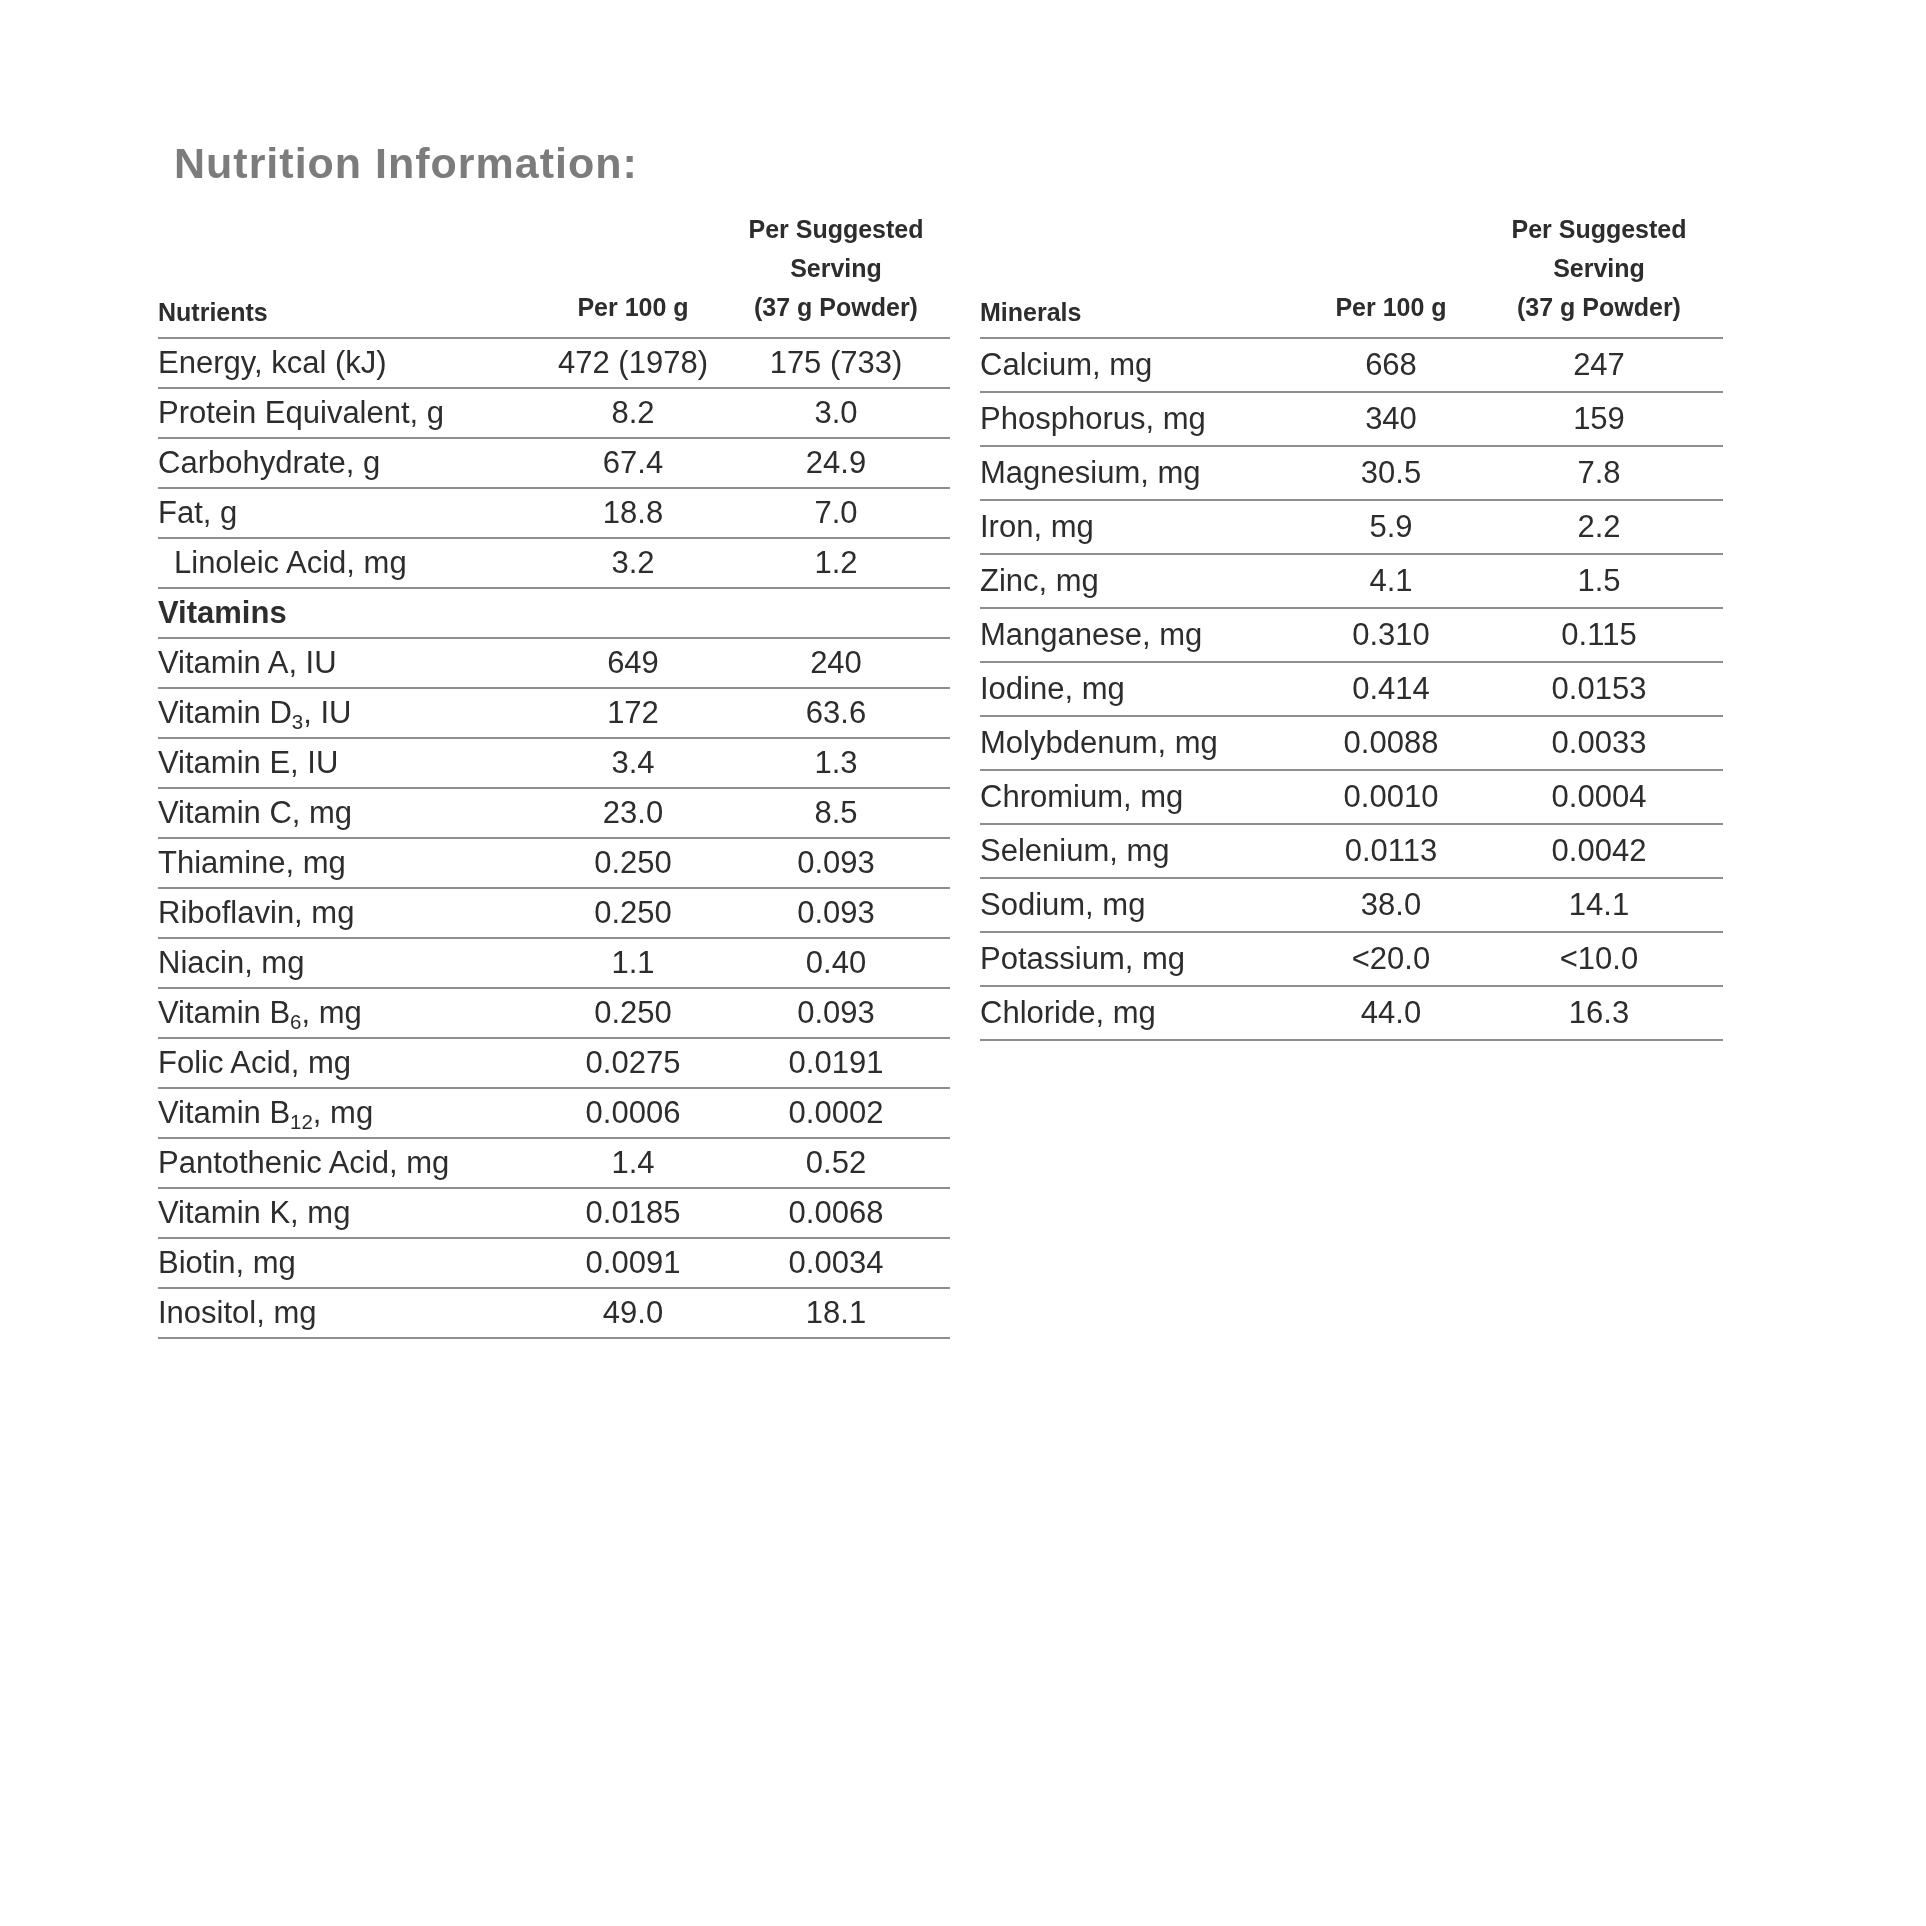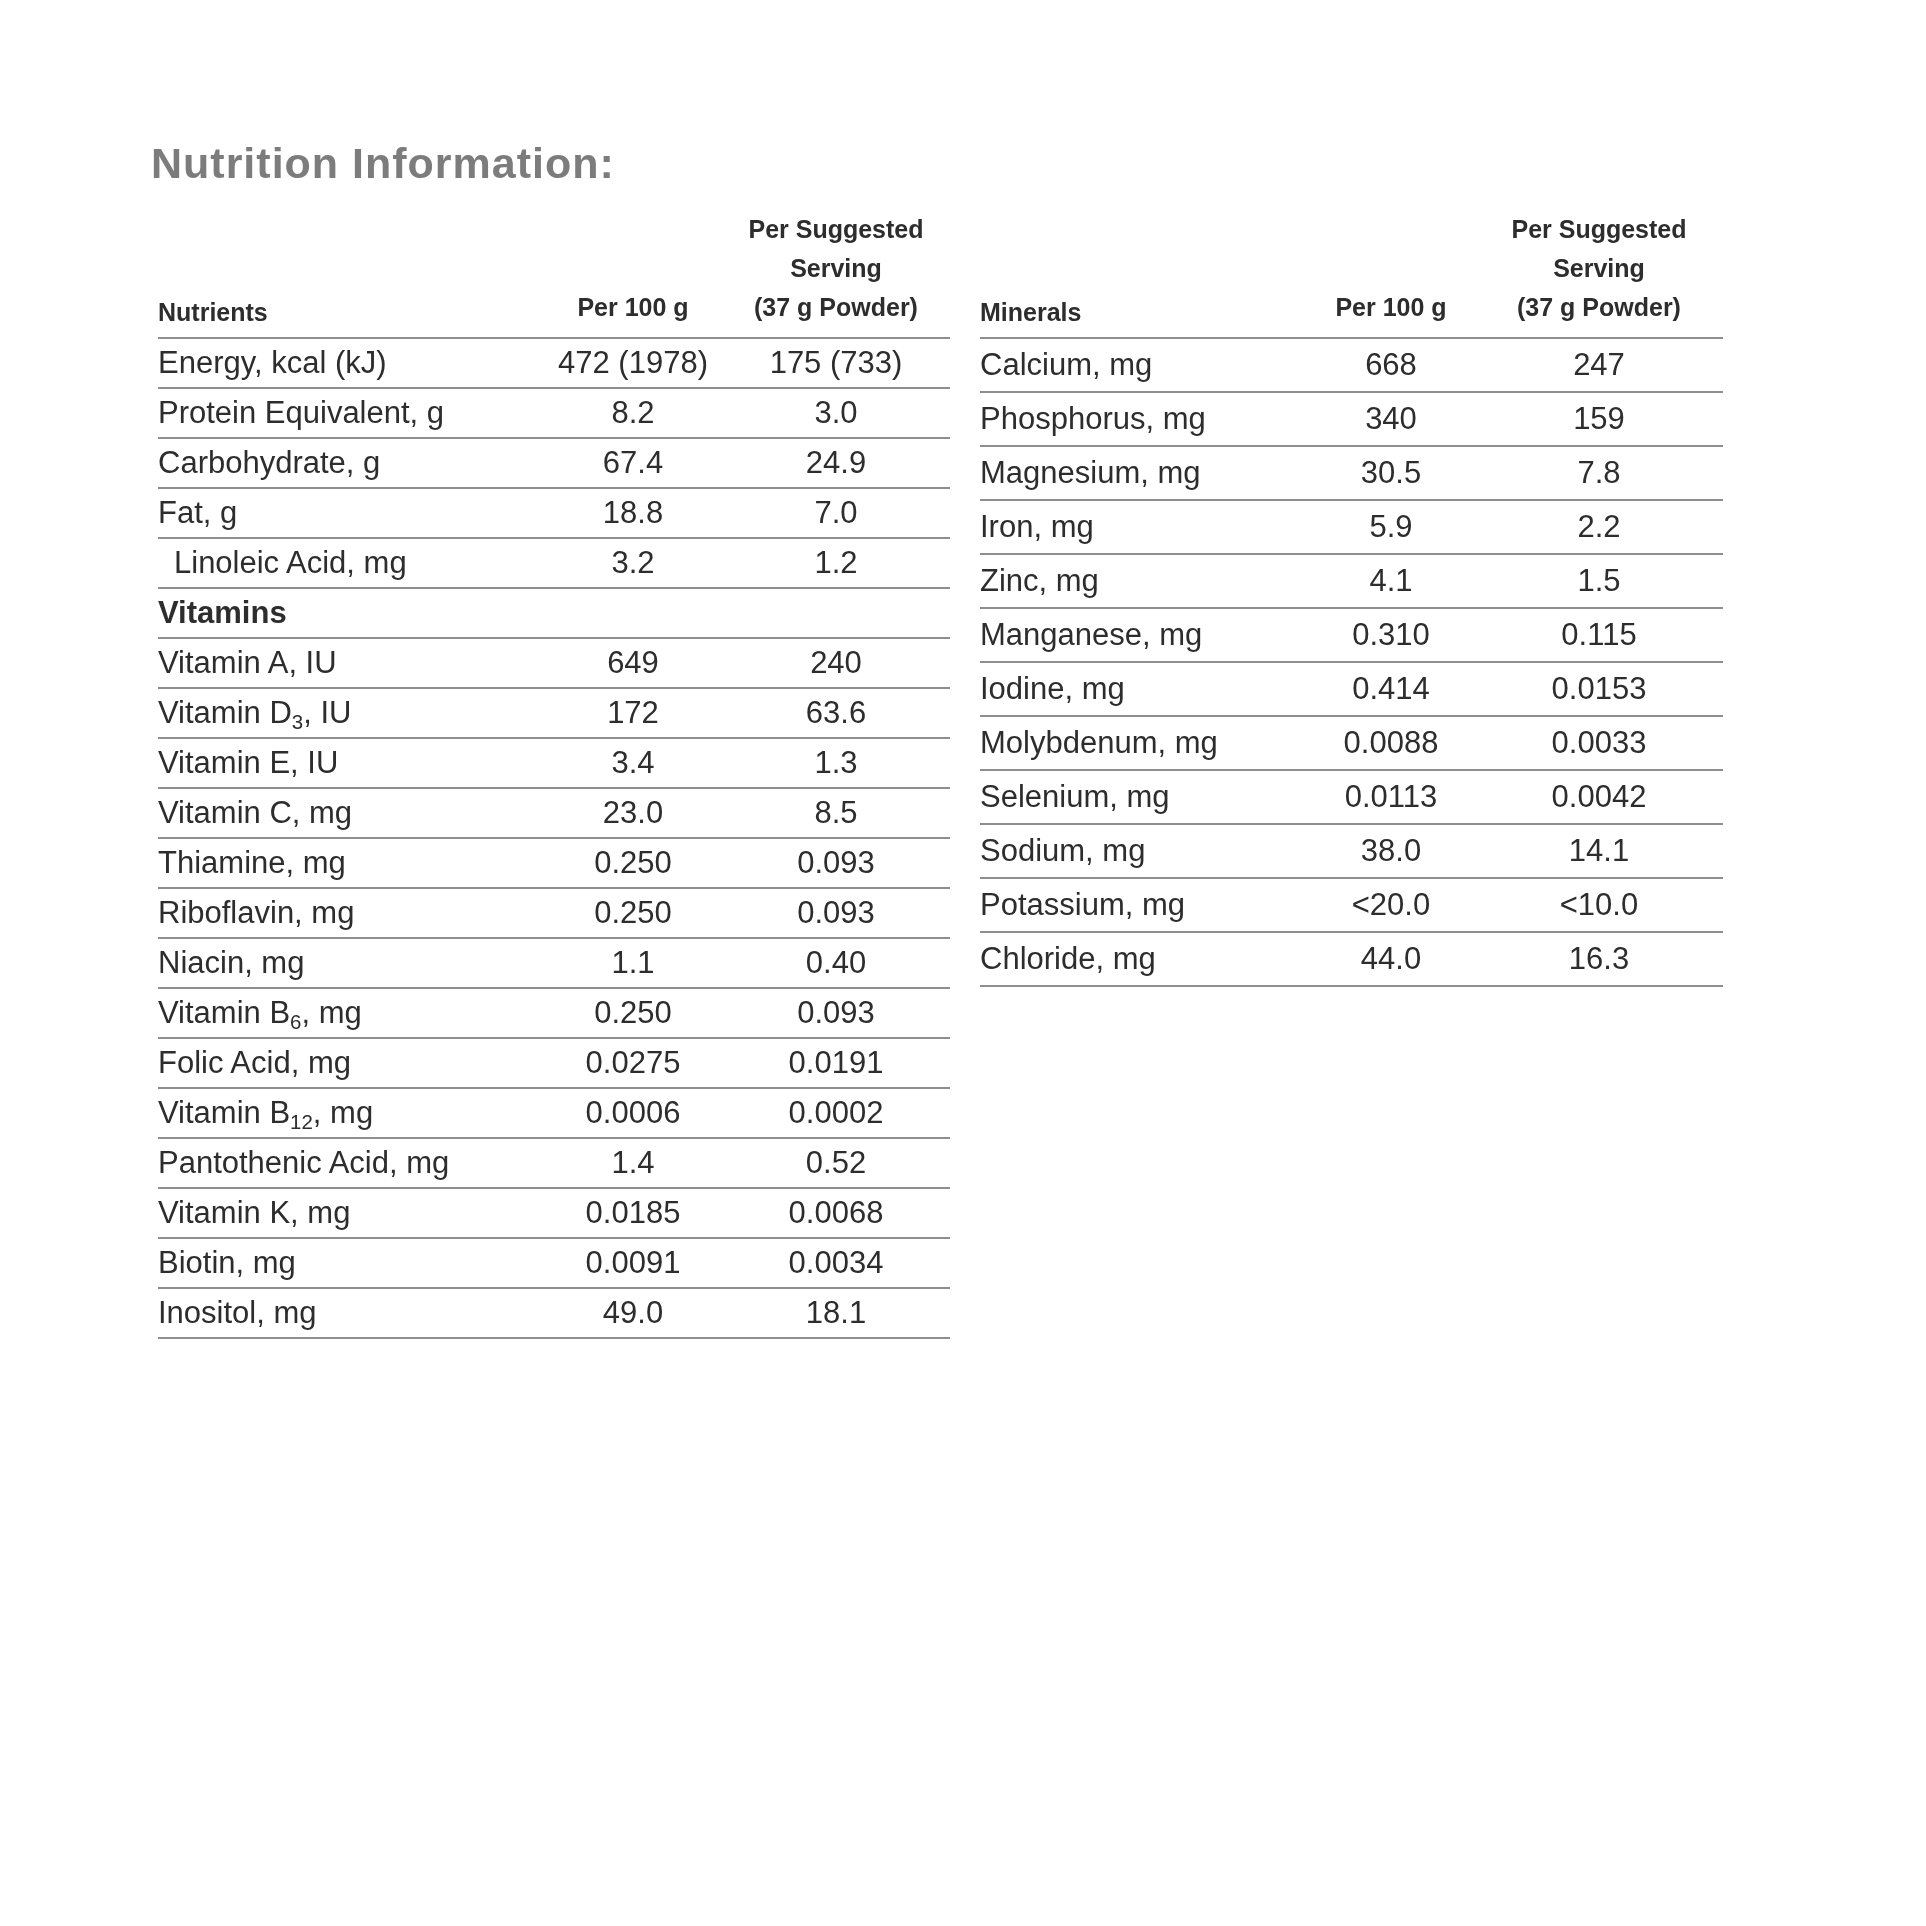--- a/index.html
+++ b/index.html
@@ -11,21 +11,21 @@
     position: relative;
     width: 1927px;
     height: 1927px;
     background: var(--bg, #ffffff);
     font-family: "Liberation Sans", sans-serif;
     color: var(--text, #2d2d2d);
     overflow: hidden;
   }
   .title {
     position: absolute;
-    left: 151px;
+    left: 174px;
     top: 139px;
     margin: 0;
     font-size: 43px;
     font-weight: 700;
     letter-spacing: 1px;
     color: var(--title, #7c7c7c);
   }
   table.ntable {
     position: absolute;
     top: 210px;
@@ -247,20 +247,25 @@
           <td class="label-cell">Iodine, mg</td>
           <td class="num-cell">0.414</td>
           <td class="num-cell">0.0153</td>
         </tr>
         <tr>
           <td class="label-cell">Molybdenum, mg</td>
           <td class="num-cell">0.0088</td>
           <td class="num-cell">0.0033</td>
         </tr>
         <tr>
+          <td class="label-cell">Chromium, mg</td>
+          <td class="num-cell">0.0010</td>
+          <td class="num-cell">0.0004</td>
+        </tr>
+        <tr>
           <td class="label-cell">Selenium, mg</td>
           <td class="num-cell">0.0113</td>
           <td class="num-cell">0.0042</td>
         </tr>
         <tr>
           <td class="label-cell">Sodium, mg</td>
           <td class="num-cell">38.0</td>
           <td class="num-cell">14.1</td>
         </tr>
         <tr>

